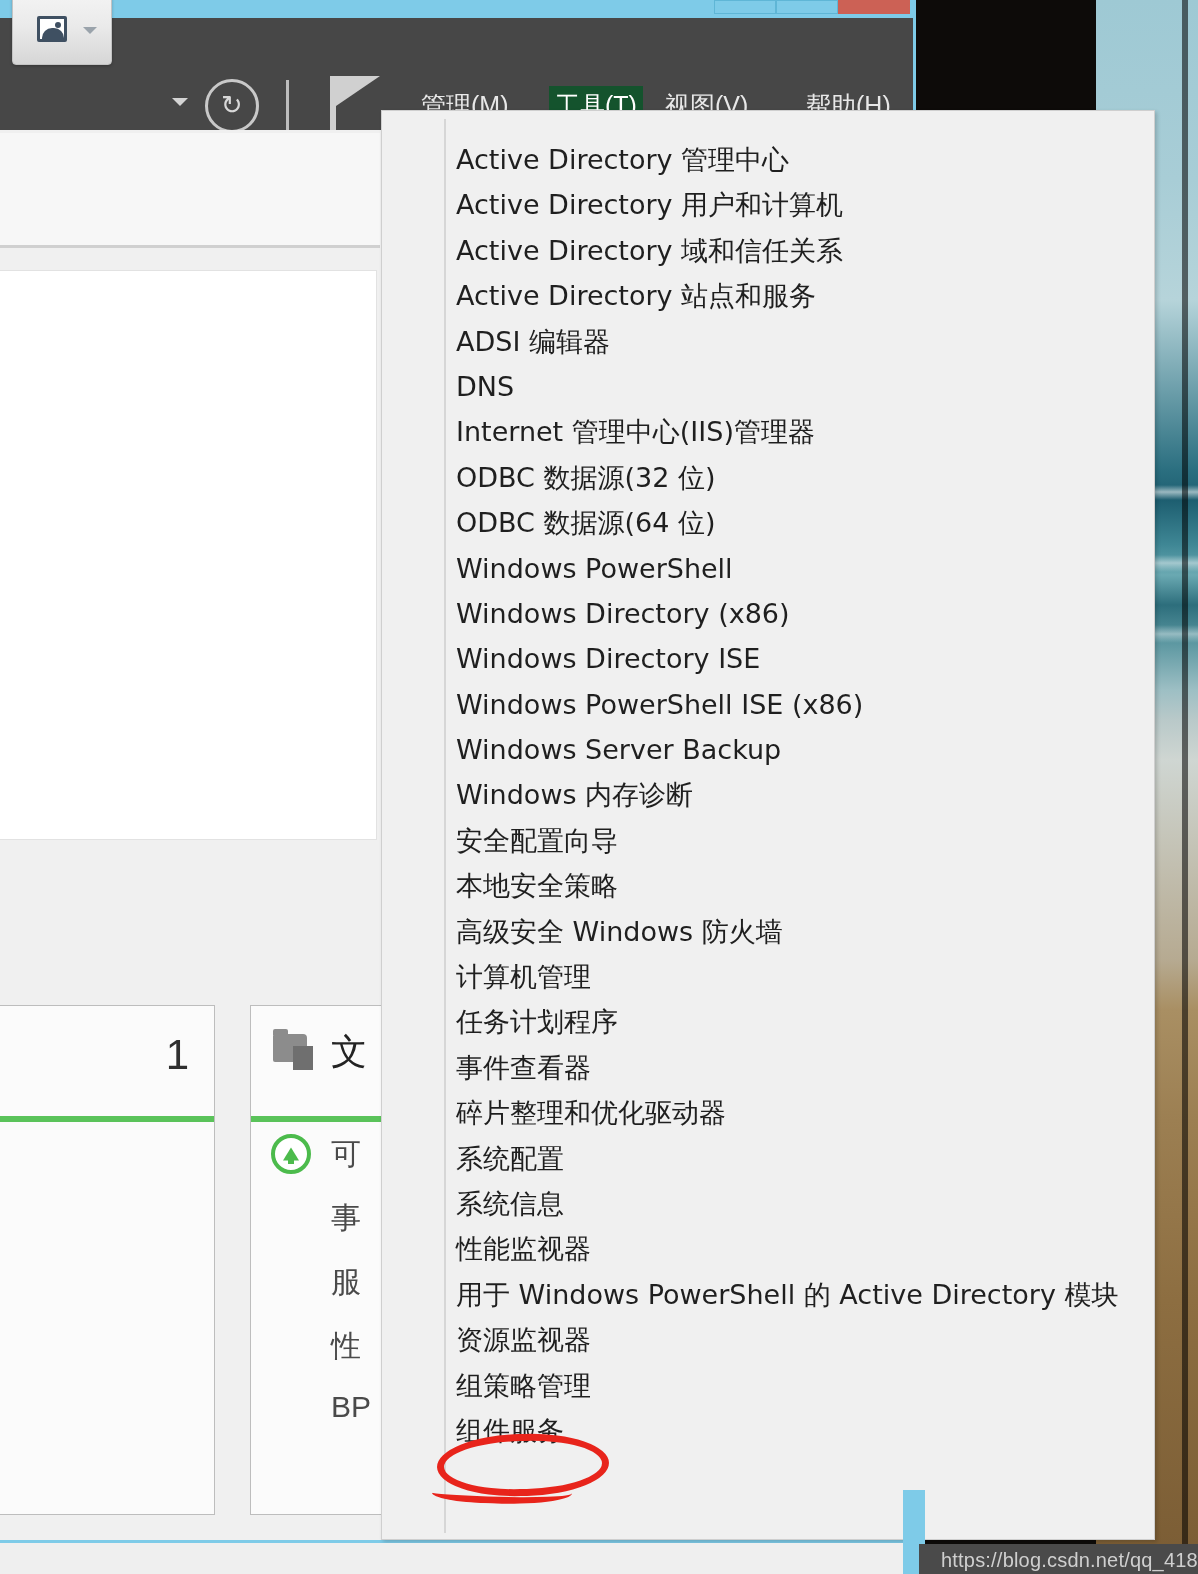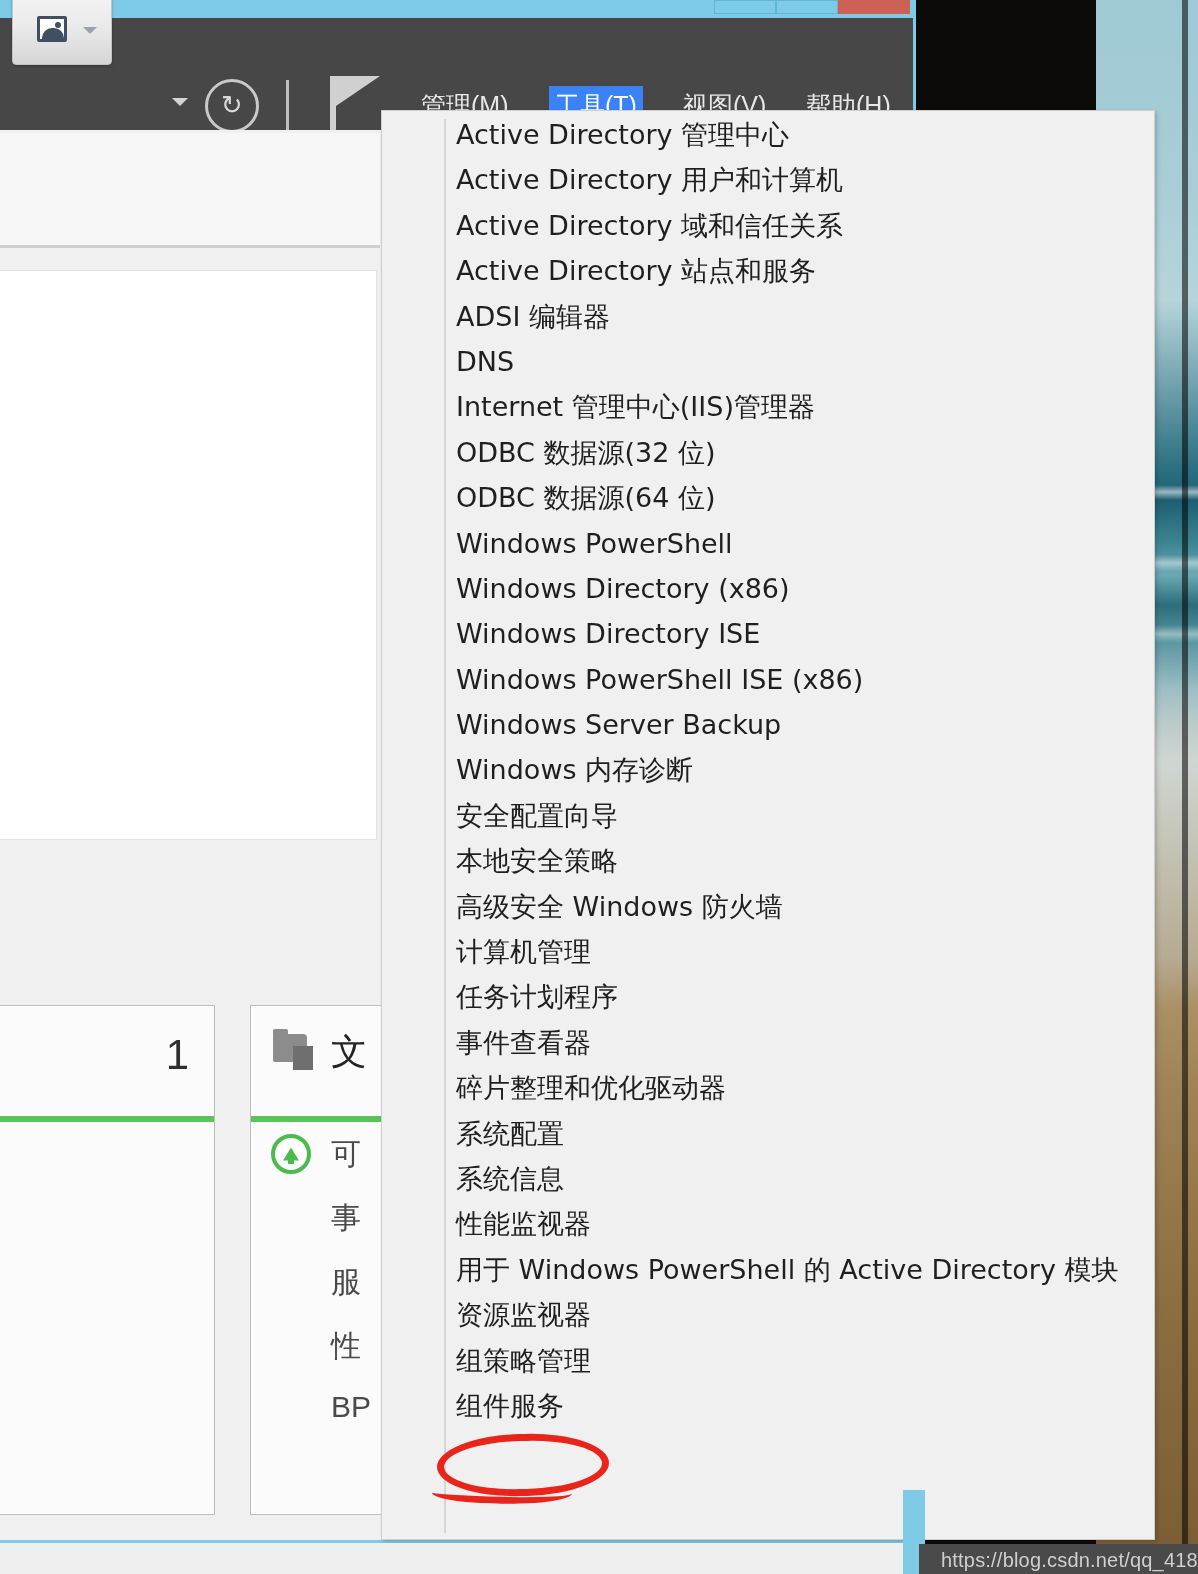--- a/index.html
+++ b/index.html
@@ -102,21 +102,21 @@
   
   .menubar {
     position: absolute; left: 0; top: 18px; height: 112px; width: 913px;
   }
   .mb-item {
     position: absolute; top: 68px;
     font-size: 25px; color: #e8e8e8;
     padding: 3px 6px;
     white-space: nowrap;
   }
-  .mb-item.active { background: #3b82f6; color: #ffffff; }
+  .mb-item.active { background: #14532d; color: #ffffff; }
 
   
   .sm-contentbg {
     position: absolute; left: 0; top: 130px; width: 913px; height: 1410px;
     background: #f0f0f0;
   }
   .sm-panel-a {
     position: absolute; left: 0; top: 133px; width: 380px; height: 115px;
     background: #f7f7f7; border-bottom: 3px solid #d0d0d0;
   }
@@ -185,21 +185,21 @@
     font-size: 30px; color: #4a4a4a; white-space: nowrap;
   }
 
   
   .menu {
     position: absolute; left: 381px; top: 110px;
     width: 774px; height: 1430px;
     background: #f0f0f0;
     border: 1px solid #cfcfcf;
     box-shadow: 2px 2px 4px rgba(0,0,0,0.18);
-    padding-top: 1px;
+    padding-top: 26px;
   }
   .menu-rail {
     position: absolute; left: 62px; top: 8px; width: 2px; height: 1414px;
     background: #d6d6d6;
   }
   .menu-item {
     position: relative;
     height: 45.4px;
     line-height: 45.4px;
     padding-left: 74px;
@@ -303,21 +303,21 @@
       <div class="tb-refresh">
         <div class="tb-refresh-glyph">↻</div>
       </div>
       <div class="tb-sep"></div>
       <div class="tb-flag"></div>
     </div>
 
     <div class="menubar">
       <div class="mb-item" style="left:415px">管理(M)</div>
       <div class="mb-item active" style="left:549px">工具(T)</div>
-      <div class="mb-item" style="left:677px">视图(V)</div>
+      <div class="mb-item" style="left:659px">视图(V)</div>
       <div class="mb-item" style="left:800px">帮助(H)</div>
     </div>
 
     <div class="sm-contentbg"></div>
     <div class="sm-panel-a"></div>
     <div class="sm-panel-white"></div>
     <div class="sm-panel-white2"></div>
 
     <div class="tile tile-a">
       <div class="tile-num">1</div>

